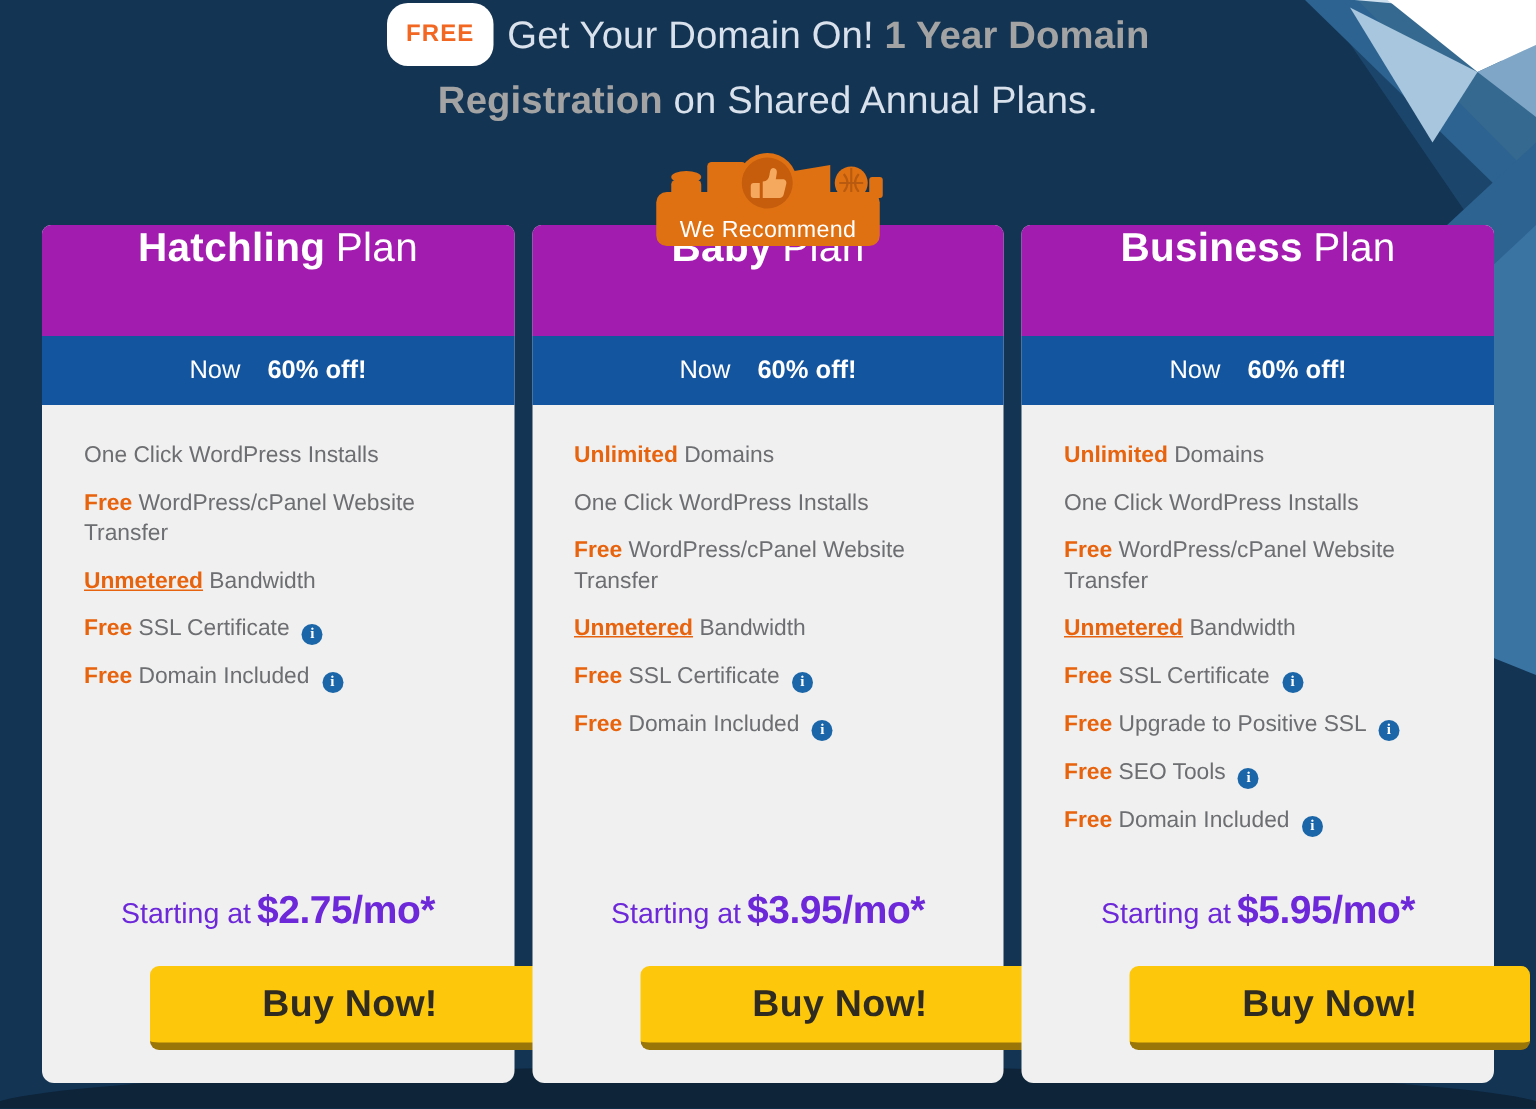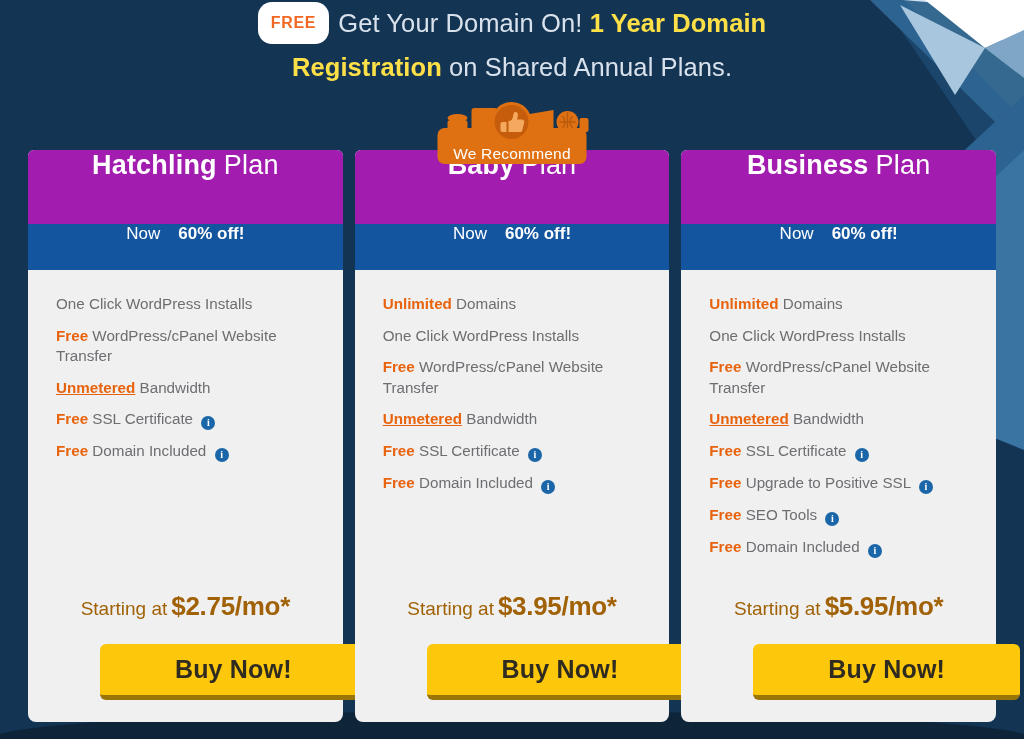--- a/index.html
+++ b/index.html
@@ -46,21 +46,21 @@
     font-weight: bold;
     font-size: 16px;
     letter-spacing: 0.7px;
     padding: 4px 13px 5px;
     border-radius: 14px;
     vertical-align: middle;
     position: relative;
     top: -2px;
     margin-right: 9px;
   }
-  .promo-strong { color: #fde047; font-weight: bold; }
+  .promo-strong { color: #a3a3a3; font-weight: bold; }
 
   
   .cards {
     position: absolute;
     top: 150px;
     left: 28px;
     width: 968px;
     display: flex;
     gap: 12px;
     z-index: 4;
@@ -108,20 +108,21 @@
     font-size: 27px;
     letter-spacing: 0.2px;
   }
   .card-head .plan-name { font-weight: bold; }
   .card-head .plan-word { font-weight: normal; margin-left: 7px; }
 
   .card-discount {
     background: #14559f;
     height: 46px;
     display: flex;
+    align-items: center;
     justify-content: center;
     color: #ffffff;
     font-size: 17px;
   }
   .card-discount .pct { font-weight: bold; margin-left: 18px; }
 
   .features {
     flex: 1;
     padding: 24px 27px 0 28px;
   }
@@ -148,21 +149,21 @@
     line-height: 14px;
     text-align: center;
     font-weight: bold;
     font-family: "Liberation Serif", serif;
     vertical-align: -2px;
     margin-left: 4px;
   }
 
   .price-row {
     text-align: center;
-    color: #a16207;
+    color: #6d28d9;
     font-size: 19px;
     padding-bottom: 6px;
   }
   .price-row .amount {
     font-weight: bold;
     font-size: 26px;
     letter-spacing: -0.3px;
     margin-left: 4px;
   }
 

